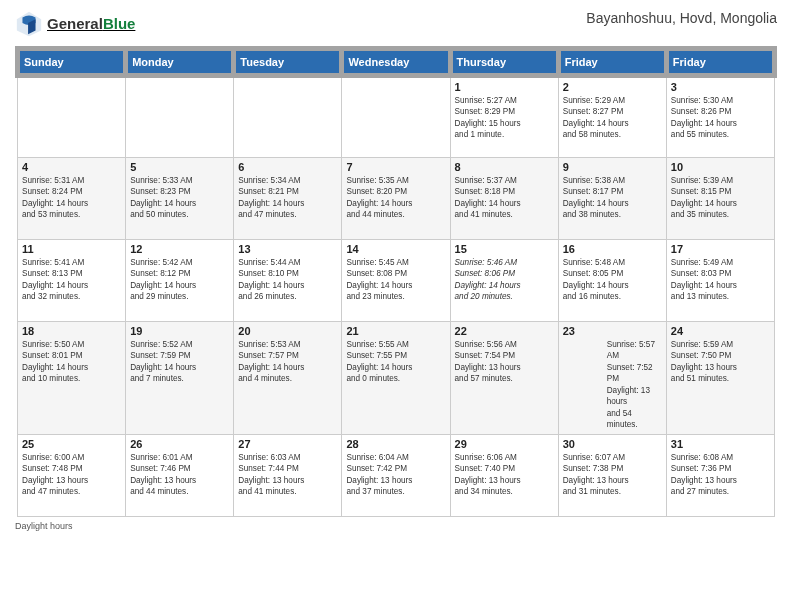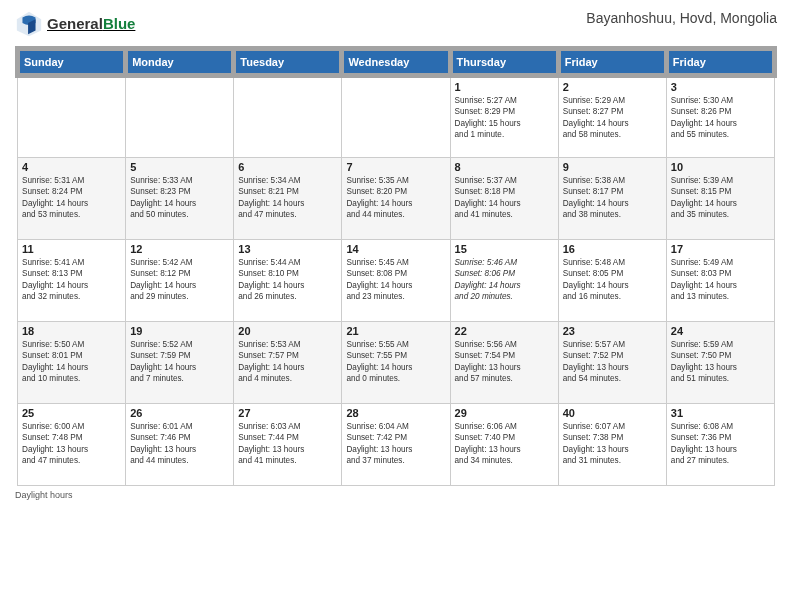--- a/index.html
+++ b/index.html
@@ -299,21 +299,21 @@
           </td>
           <td>
             <span class="day-number">22</span>
             <div class="day-info" style="white-space: pre-line;">Sunrise: 5:56 AM
 Sunset: 7:54 PM
 Daylight: 13 hours
 and 57 minutes.</div>
           </td>
           <td>
             <span class="day-number">23</span>
-            <div class="day-info" style="white-space: pre-line;">Sunrise: 5:57 AM
+            <div class="day-info" style="white-space: pre-line; margin-left: 44px;">Sunrise: 5:57 AM
 Sunset: 7:52 PM
 Daylight: 13 hours
 and 54 minutes.</div>
           </td>
           <td>
             <span class="day-number">24</span>
             <div class="day-info" style="white-space: pre-line;">Sunrise: 5:59 AM
 Sunset: 7:50 PM
 Daylight: 13 hours
 and 51 minutes.</div>
@@ -349,21 +349,21 @@
 and 37 minutes.</div>
           </td>
           <td>
             <span class="day-number">29</span>
             <div class="day-info" style="white-space: pre-line;">Sunrise: 6:06 AM
 Sunset: 7:40 PM
 Daylight: 13 hours
 and 34 minutes.</div>
           </td>
           <td>
-            <span class="day-number">40</span>
+            <span class="day-number">30</span>
             <div class="day-info" style="white-space: pre-line;">Sunrise: 6:07 AM
 Sunset: 7:38 PM
 Daylight: 13 hours
 and 31 minutes.</div>
           </td>
           <td>
             <span class="day-number">31</span>
             <div class="day-info" style="white-space: pre-line;">Sunrise: 6:08 AM
 Sunset: 7:36 PM
 Daylight: 13 hours

